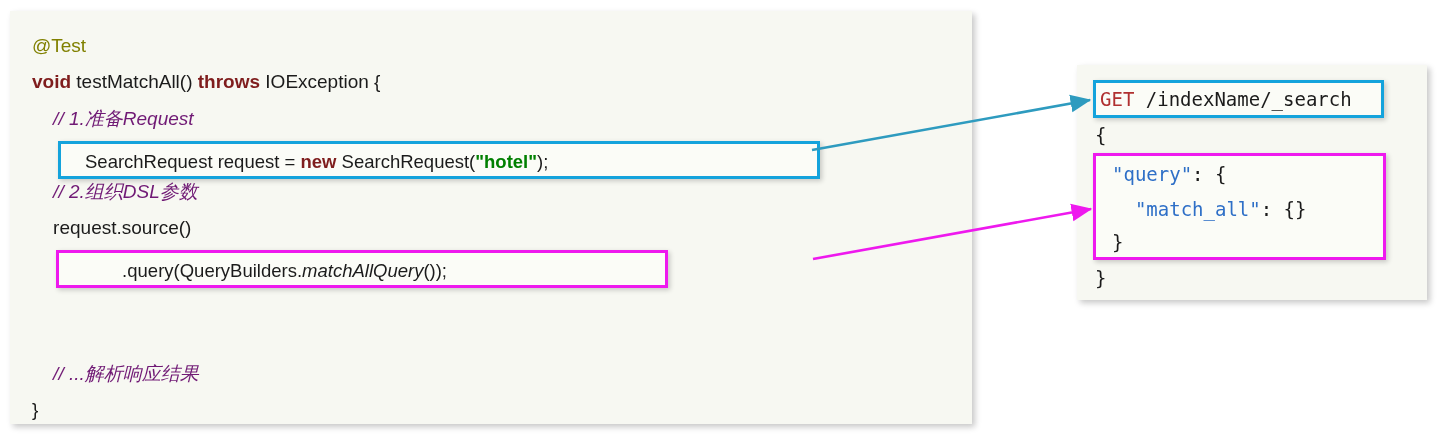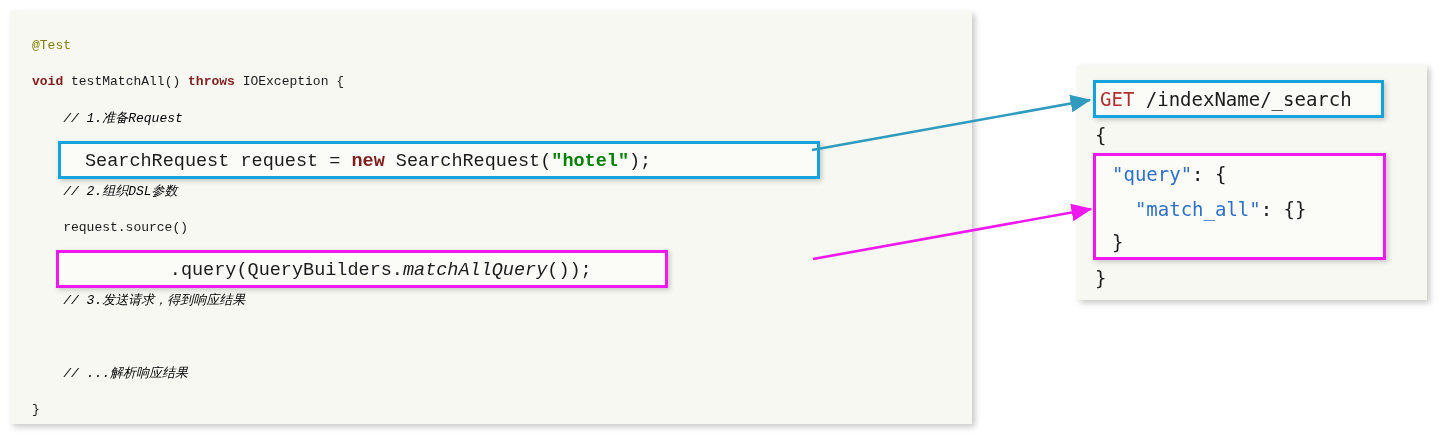--- a/index.html
+++ b/index.html
@@ -23,40 +23,40 @@
     width: 962px;
     height: 413px;
     background: #f7f8f2;
     box-shadow: 3px 3px 6px rgba(0,0,0,0.22);
     box-sizing: border-box;
   }
   .code-line {
     position: absolute;
     left: 22px;
     white-space: pre;
-    font-family: Liberation Mono, monospace;
-    font-size: 13px;
+    font-family: Liberation Sans, sans-serif;
+    font-size: 19px;
     line-height: 20px;
     color: #1b1b1b;
     letter-spacing: 0px;
   }
   .ln0  { top: 25px; }
   .ln1  { top: 61px; }
   .ln2  { top: 98px; }
   .ln4  { top: 171px; }
   .ln5  { top: 207px; }
   .ln7  { top: 280px; }
   .ln8  { top: 316px; }
   .ln9  { top: 353px; }
   .ln10 { top: 389px; }
 
   .tok-annot   { color: #808000; }
   .tok-kw      { color: #7f1d1d; font-weight: bold; }
   .tok-str     { color: #008000; font-weight: bold; }
-  .tok-comment { color: #000000; font-style: italic; }
+  .tok-comment { color: #701a75; font-style: italic; }
   .tok-field   { color: #660e7a; font-weight: bold; }
   .tok-static  { color: #660e7a; font-weight: bold; font-style: italic; }
   .tok-method-i{ font-style: italic; }
   .tok-plain   { color: #1b1b1b; }
 
   
   .hl-box {
     position: absolute;
     background: #fbfcf7;
     box-sizing: border-box;
@@ -74,21 +74,21 @@
     top: 239px;
     width: 612px;
     height: 38px;
     border: 3px solid #ee19ee;
   }
   .hl-text {
     position: absolute;
     left: 24px;
     top: 8px;
     white-space: pre;
-    font-family: Liberation Mono, monospace;
+    font-family: Liberation Sans, sans-serif;
     font-size: 18.5px;
     line-height: 20px;
     color: #1b1b1b;
   }
   #hl-code-magenta .hl-text { left: 22px; }
 
   
   #dsl-panel {
     position: absolute;
     left: 1077px;
@@ -172,21 +172,20 @@
   <div class="code-line ln0"><span class="tok-annot">@Test</span></div>
 
   <div class="code-line ln1"><span class="tok-kw">void</span><span class="tok-plain"> testMatchAll() </span><span class="tok-kw">throws</span><span class="tok-plain"> IOException {</span></div>
 
   <div class="code-line ln2"><span class="tok-comment">    // 1.准备Request</span></div>
 
   <div class="code-line ln4"><span class="tok-comment">    // 2.组织DSL参数</span></div>
 
   <div class="code-line ln5"><span class="tok-plain">    request.source()</span></div>
 
-  <div class="code-line ln7"><span class="tok-comment">    // 3.发送请求，得到响应结果</span></div>
 
 
   <div class="code-line ln9"><span class="tok-comment">    // ...解析响应结果</span></div>
 
   <div class="code-line ln10"><span class="tok-plain">}</span></div>
 
   <div class="hl-box" id="hl-code-blue">
     <div class="hl-text"><span class="tok-plain">SearchRequest request = </span><span class="tok-kw">new</span><span class="tok-plain"> SearchRequest(</span><span class="tok-str">"hotel"</span><span class="tok-plain">);</span></div>
   </div>
 

